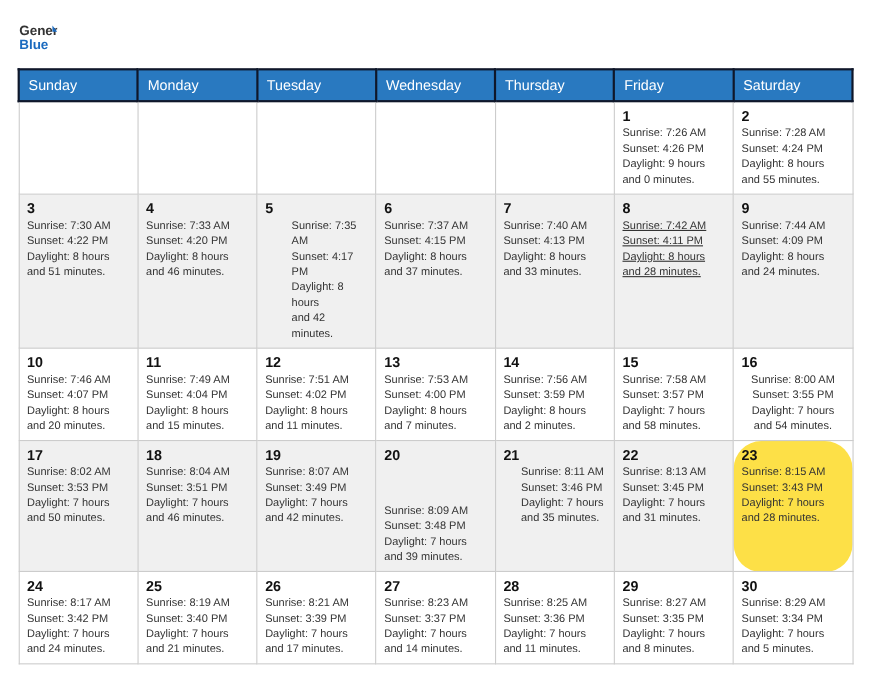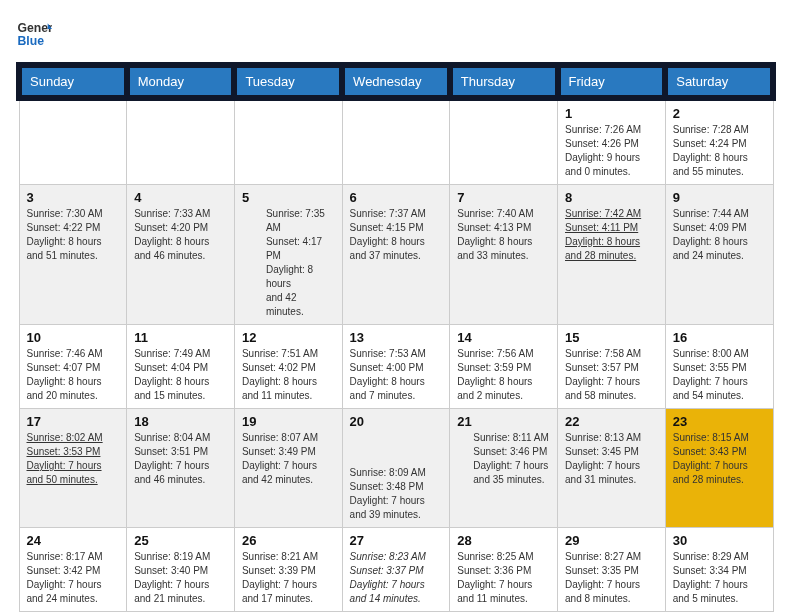--- a/index.html
+++ b/index.html
@@ -42,21 +42,21 @@
       border-collapse: collapse;
       font-size: 11px;
     }
     .calendar th {
       background: #2979c0;
       color: #fff;
       text-align: left;
       padding: 6px 8px;
       font-size: 13px;
       font-weight: normal;
-      border: 6px solid #0f172a;
+      border: 2px solid #0f172a;
     }
     .calendar td {
       vertical-align: top;
       padding: 5px 7px;
       border: 1px solid #ccc;
       width: 107px;
       min-height: 80px;
       background: #fff;
     }
     .calendar tr:nth-child(even) td {
@@ -218,30 +218,30 @@
         </td>
         <td>
           <span class="day-num">15</span>
           <div class="day-info" style="white-space: pre-line;">Sunrise: 7:58 AM
 Sunset: 3:57 PM
 Daylight: 7 hours
 and 58 minutes.</div>
         </td>
         <td>
           <span class="day-num">16</span>
-          <div class="day-info" style="white-space: pre-line;">Sunrise: 8:00 AM
+          <div class="day-info" style="white-space: pre-line; text-align: center;">Sunrise: 8:00 AM
 Sunset: 3:55 PM
 Daylight: 7 hours
 and 54 minutes.</div>
         </td>
       </tr>
       <tr>
         <td style="background: rgb(240, 240, 240);">
           <span class="day-num">17</span>
-          <div class="day-info" style="white-space: pre-line; text-decoration: underline;">Sunrise: 8:02 AM
+          <div class="day-info" style="white-space: pre-line;">Sunrise: 8:02 AM
 Sunset: 3:53 PM
 Daylight: 7 hours
 and 50 minutes.</div>
         </td>
         <td style="background: rgb(240, 240, 240);">
           <span class="day-num">18</span>
           <div class="day-info" style="white-space: pre-line;">Sunrise: 8:04 AM
 Sunset: 3:51 PM
 Daylight: 7 hours
 and 46 minutes.</div>
@@ -267,21 +267,21 @@
 Daylight: 7 hours
 and 35 minutes.</div>
         </td>
         <td style="background: rgb(240, 240, 240);">
           <span class="day-num">22</span>
           <div class="day-info" style="white-space: pre-line;">Sunrise: 8:13 AM
 Sunset: 3:45 PM
 Daylight: 7 hours
 and 31 minutes.</div>
         </td>
-        <td style="background: #eab308;">
+        <td style="background: #fde047; border-radius: 25px;">
           <span class="day-num">23</span>
           <div class="day-info" style="white-space: pre-line;">Sunrise: 8:15 AM
 Sunset: 3:43 PM
 Daylight: 7 hours
 and 28 minutes.</div>
         </td>
       </tr>
       <tr>
         <td>
           <span class="day-num">24</span>
@@ -299,21 +299,21 @@
         </td>
         <td>
           <span class="day-num">26</span>
           <div class="day-info" style="white-space: pre-line;">Sunrise: 8:21 AM
 Sunset: 3:39 PM
 Daylight: 7 hours
 and 17 minutes.</div>
         </td>
         <td>
           <span class="day-num">27</span>
-          <div class="day-info" style="white-space: pre-line; font-style: italic;">Sunrise: 8:23 AM
+          <div class="day-info" style="white-space: pre-line;">Sunrise: 8:23 AM
 Sunset: 3:37 PM
 Daylight: 7 hours
 and 14 minutes.</div>
         </td>
         <td>
           <span class="day-num">28</span>
           <div class="day-info" style="white-space: pre-line;">Sunrise: 8:25 AM
 Sunset: 3:36 PM
 Daylight: 7 hours
 and 11 minutes.</div>

